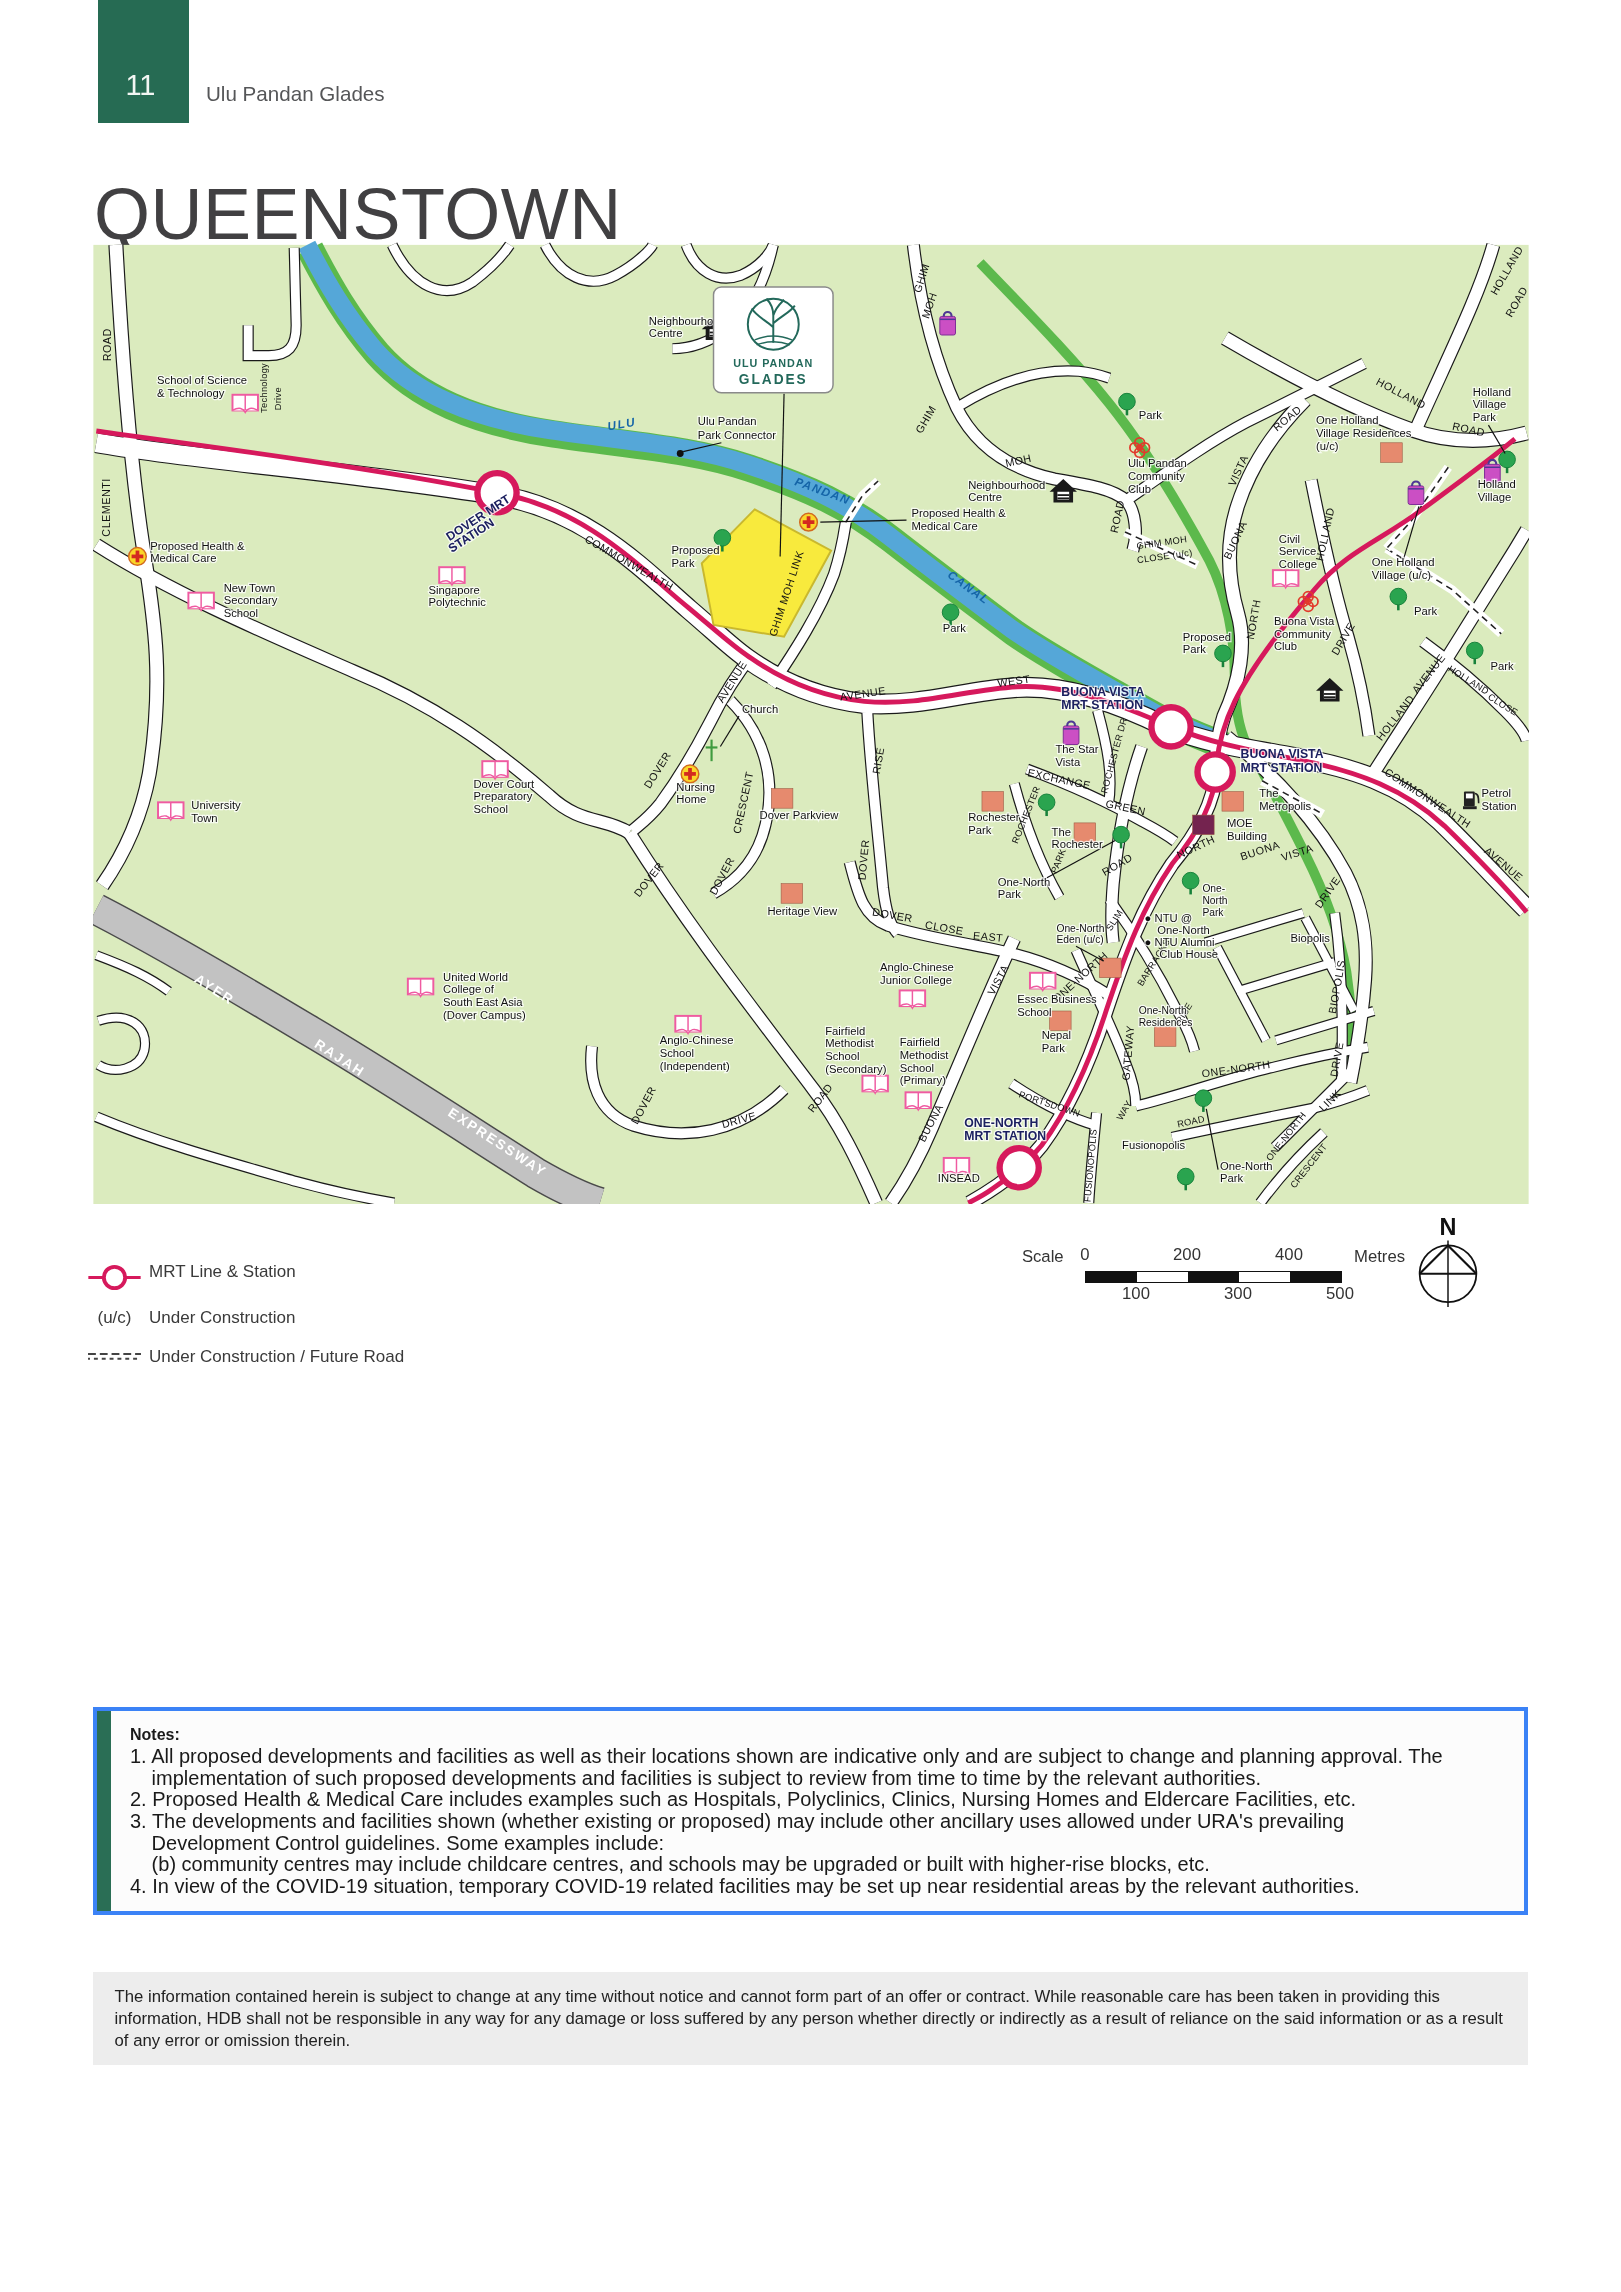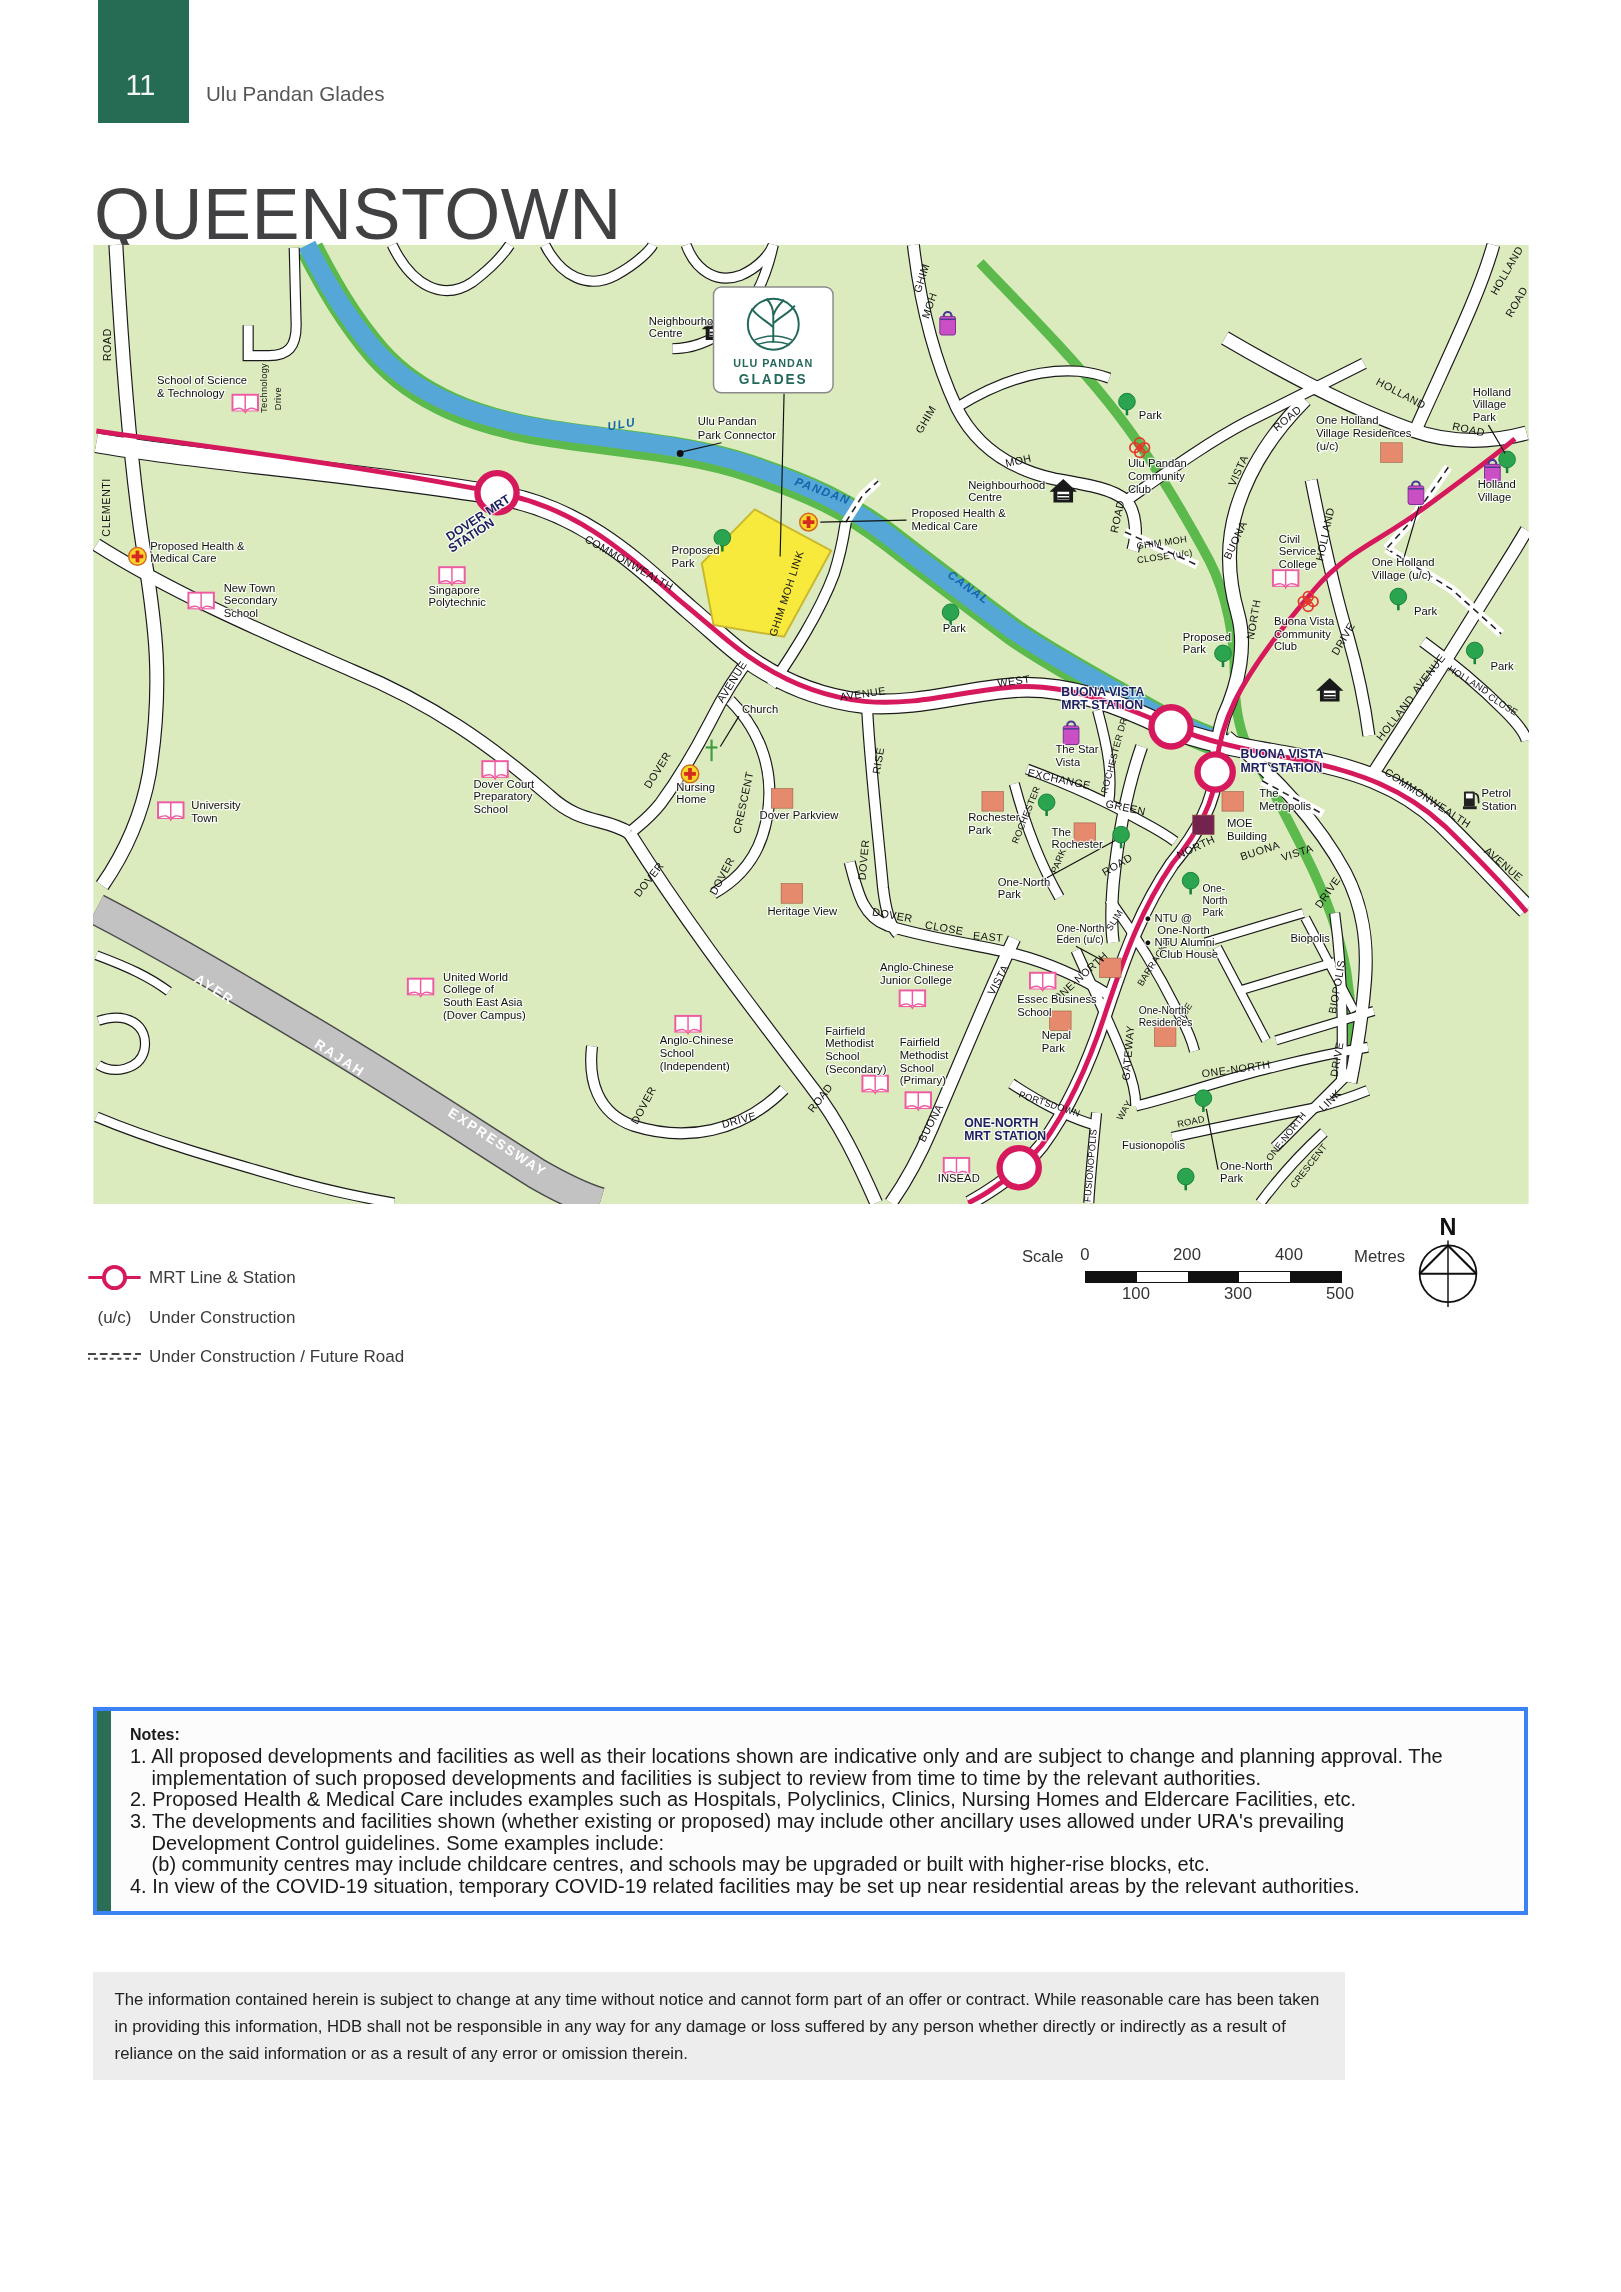--- a/index.html
+++ b/index.html
@@ -18,42 +18,42 @@
   .rds{font-size:9.5px;fill:#111;letter-spacing:.3px;}
   .rdw{font-size:14px;fill:#fff;font-weight:bold;letter-spacing:2px;}
   .pl{font-size:11.5px;fill:#111;}
   .pls{font-size:10.5px;fill:#111;}
   .river{font-size:12px;fill:#1565a8;font-style:italic;font-weight:bold;letter-spacing:1.5px;}
   .sta{font-size:12.5px;fill:#1c2060;font-weight:bold;}
   .pl,.pls,.sta{paint-order:stroke;stroke:rgba(255,255,255,.78);stroke-width:2.5px;}
   .logo-t1{font-size:11px;font-weight:bold;fill:#23695b;letter-spacing:1px;}
   .logo-t2{font-size:14px;font-weight:bold;fill:#23695b;letter-spacing:2px;}
   
-  .legend-row{position:absolute;display:flex;align-items:center;color:#3a3a3a;font-size:17px;}
+  .legend-row{position:absolute;display:flex;color:#3a3a3a;font-size:17px;}
   .legend-sym{width:69px;display:flex;justify-content:center;align-items:center;flex:0 0 69px;}
   .uc-sym{font-size:17px;color:#3a3a3a;}
   
   #scale-wrap{position:absolute;left:1019px;top:1237px;width:412px;height:78px;font-size:16.7px;color:#333;}
   .sc-label{position:absolute;left:2.9px;top:9.8px;}
   .sc-metres{position:absolute;left:335px;top:9.8px;}
   .sc-bar{position:absolute;left:66px;top:34px;width:255px;height:9.8px;border:1px solid #111;display:flex;}
   .sc-seg{flex:1 1 auto;}
   .sc-tick-top{position:absolute;top:7.8px;transform:translateX(-50%);}
   .sc-tick-bot{position:absolute;top:47px;transform:translateX(-50%);}
   #compass{position:absolute;left:1404px;top:1213px;}
   
   #notes-box{position:absolute;left:93px;top:1707px;width:1435px;box-sizing:border-box;
              border:4px solid #3b82f6;background:#fcfcfc;padding:11.8px 17.6px 13.7px 33px;}
   #notes-accent{position:absolute;left:0;top:0;bottom:0;width:13.7px;background:#2a6e55;}
   .note-line{font-size:20px;line-height:21.6px;color:#1a1a1a;}
   .note-line.ind1{padding-left:21.6px;}
   #notes-heading{font-size:16px;line-height:23.5px;font-weight:bold;color:#1a1a1a;}
   
-  #disclaimer{position:absolute;left:93px;top:1972px;width:1252px;box-sizing:border-box;
-              background:#ededed;padding:13.7px 21.6px;font-size:16.7px;line-height:27px;color:#222;}
+  #disclaimer{position:absolute;left:93px;top:1972px;width:1435px;box-sizing:border-box;
+              background:#ededed;padding:13.7px 21.6px;font-size:16.7px;line-height:22px;color:#222;}
   
   #watermark{position:absolute;left:1106px;top:2242px;width:516px;height:51px;background:#000;
              color:#fff;font-size:39px;font-weight:bold;display:flex;align-items:center;
              justify-content:center;letter-spacing:1px;}
 </style>
 </head>
 <body>
 
 <div class="page">
 

